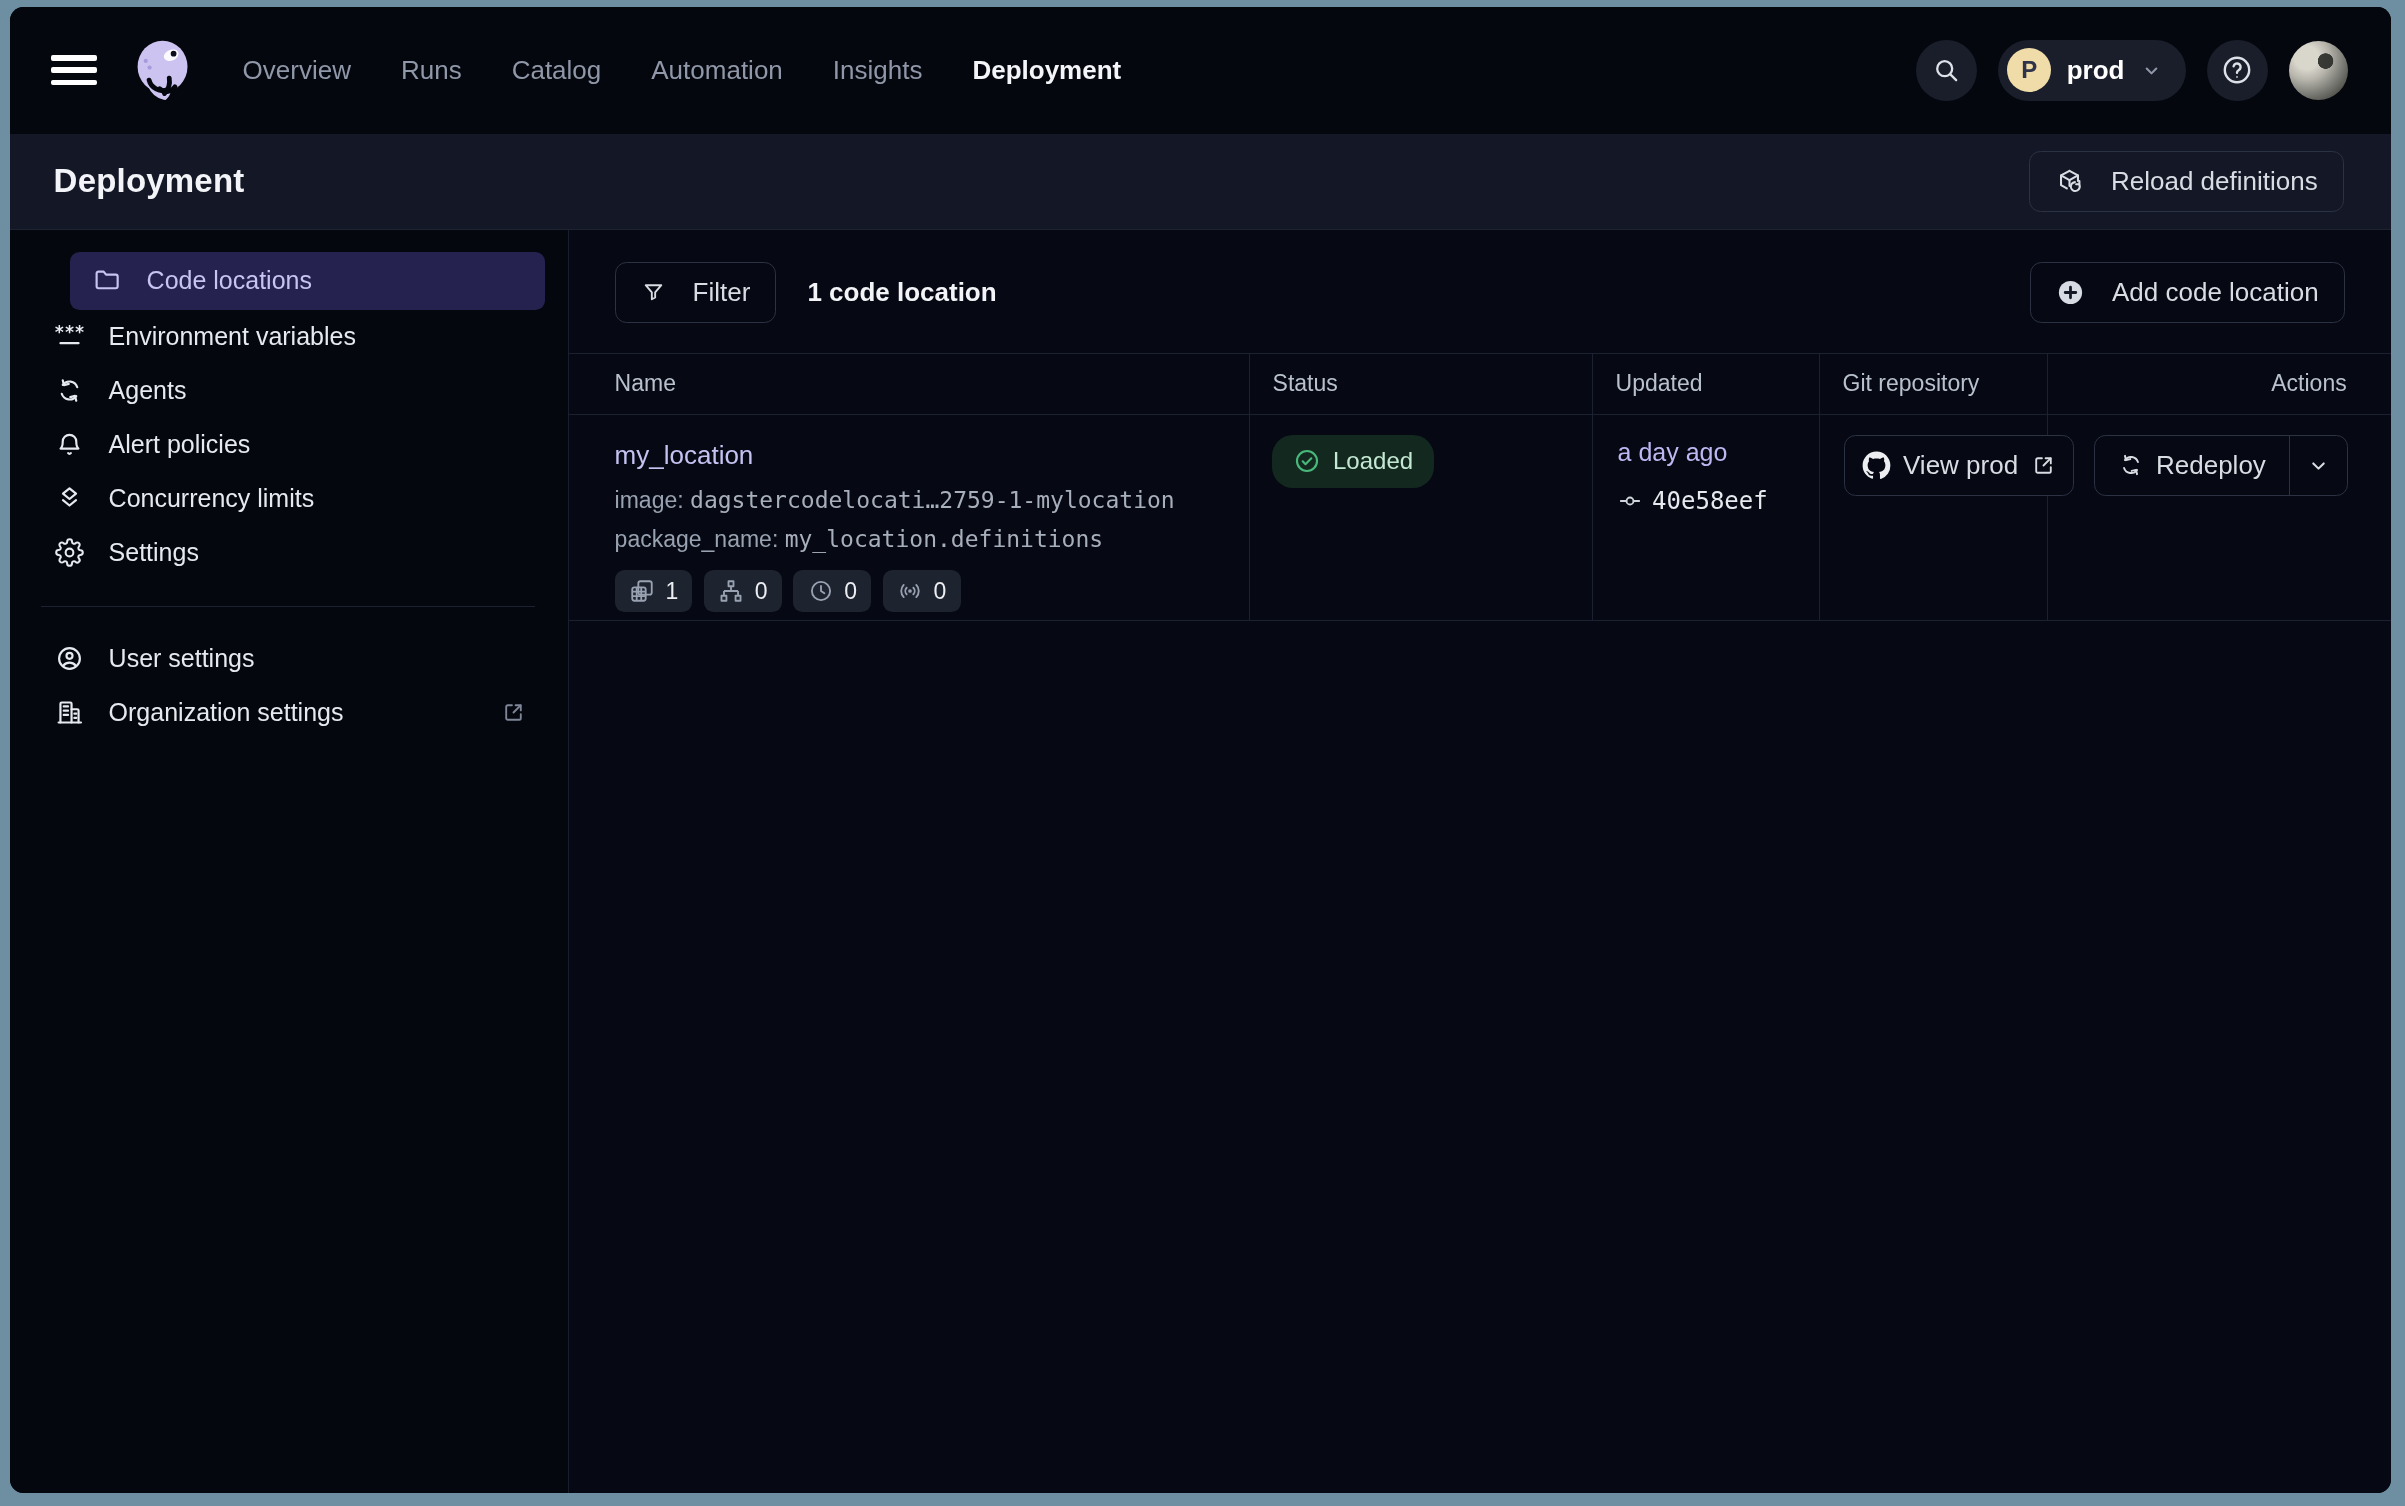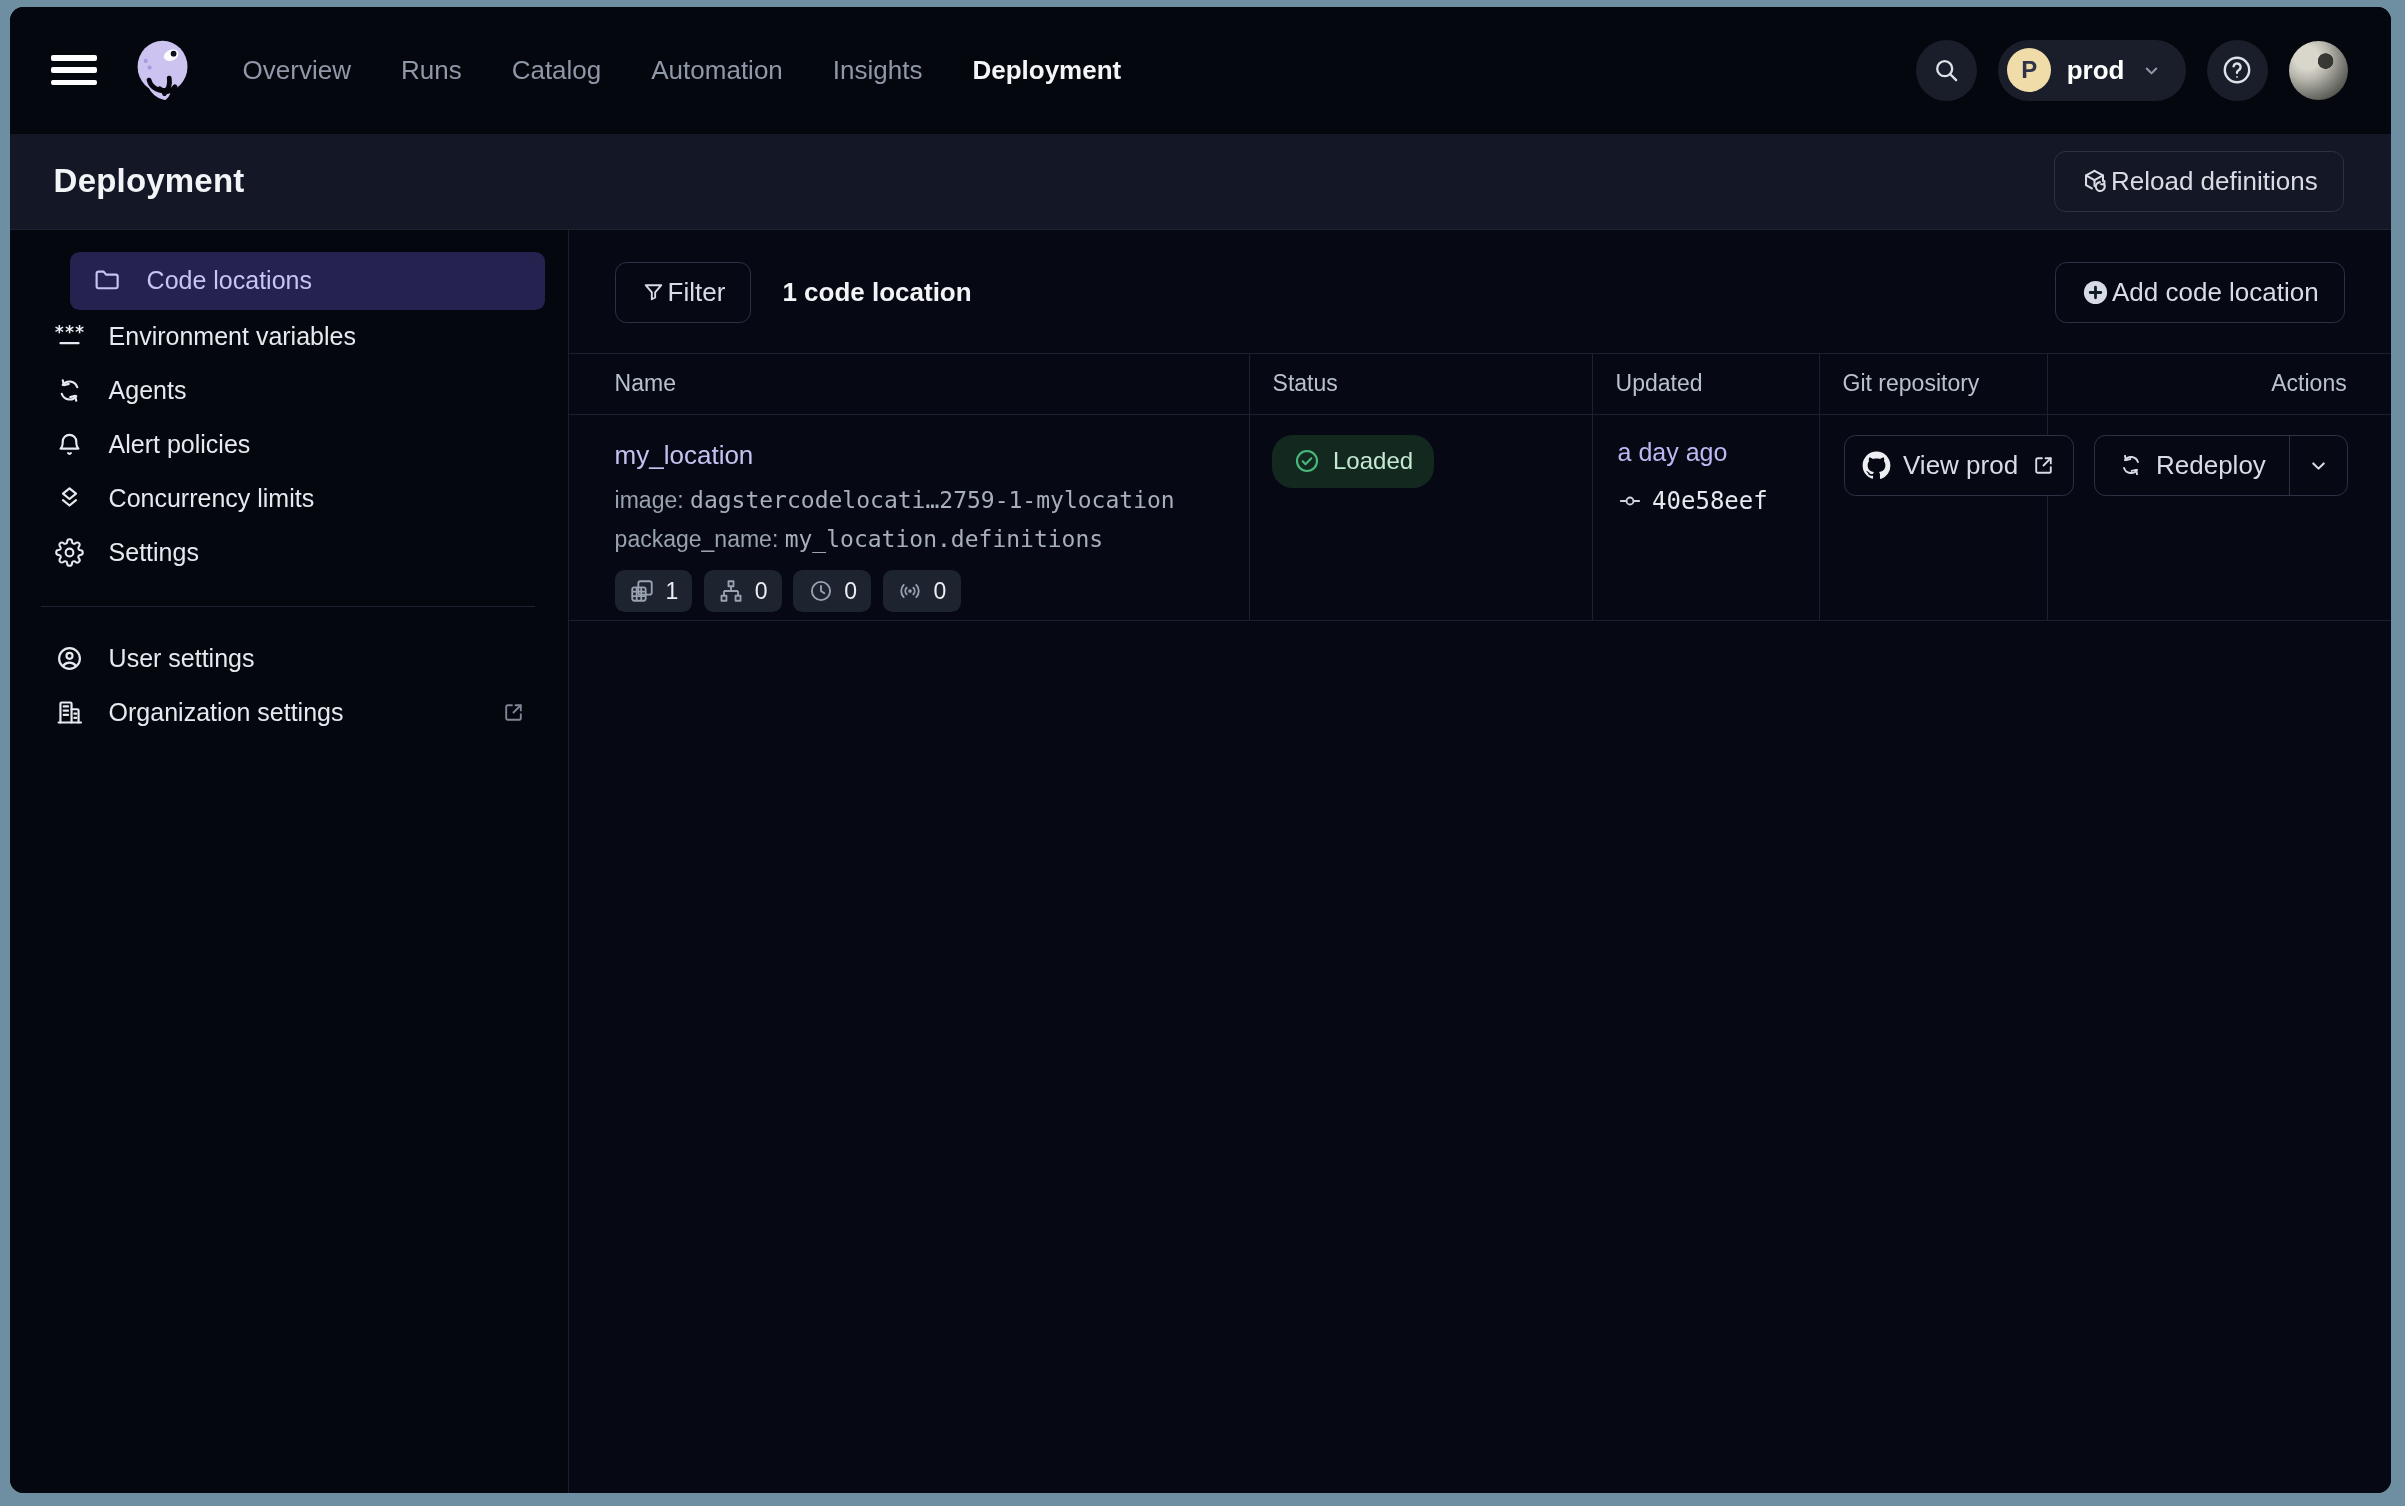--- a/index.html
+++ b/index.html
@@ -35,21 +35,21 @@
     background:
       radial-gradient(circle at 62% 34%, rgba(40,42,38,.9) 0 14%, rgba(40,42,38,0) 15%),
       radial-gradient(circle at 30% 28%, #D9D6CC 0 20%, #B6B4AB 38%, #84857E 58%, #4C4E48 82%, #343631 100%); }
 
   
   .page-header { height:96px; flex:0 0 96px; background:#141826;
                  border-bottom:1px solid #1D2330; display:flex; align-items:center;
                  padding:0 47px 0 44px; }
   .page-title { font-size:33px; font-weight:700; color:#F2F4F7; letter-spacing:0.2px; }
 
-  .btn { display:inline-flex; align-items:center; gap:2px; height:61px;
+  .btn { display:inline-flex; align-items:center; gap:27px; height:61px;
          border:1.4px solid #2B3244; border-radius:11.5px; background:transparent;
          color:#D9DCE3; font-size:26px; padding:0 25px; cursor:pointer;
          font-family:inherit; white-space:nowrap; }
   .btn .ic { display:inline-flex; }
 
   
   .content { flex:1; display:flex; min-height:0; }
   .sidebar { width:559px; flex:0 0 559px; background:#04070D;
              border-right:1px solid #181E2B; padding:22px 23px 0 22px; }
   .side-item { height:54px; border-radius:9.6px; display:flex; align-items:center;

